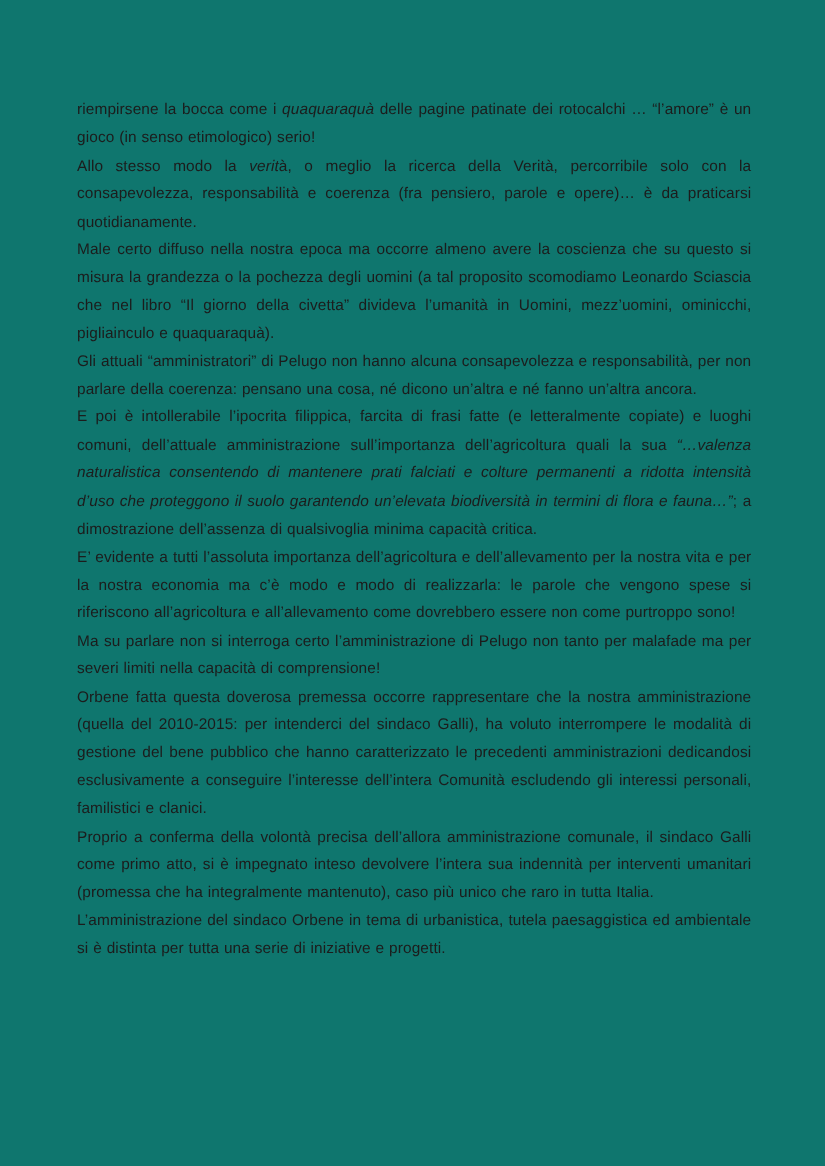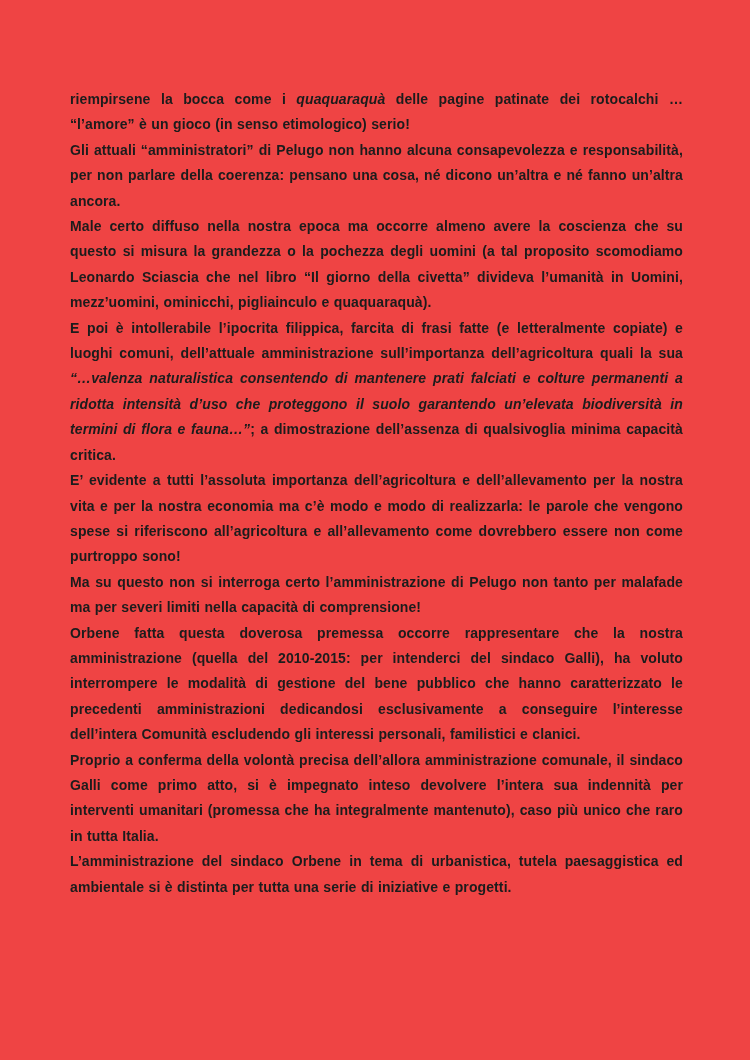--- a/index.html
+++ b/index.html
@@ -9,23 +9,22 @@
   }
   body {
     width: 750px;
     height: 1060px;
     overflow: hidden;
   }
   .page {
     box-sizing: border-box;
     width: 750px;
     height: 1060px;
-    background: #ef4444;
+    background: #0f766e;
     padding: 87px 67px 0 70px;
-    font-weight: bold;
   }
   .doc-text p {
     margin: 0;
     padding: 0;
     text-align: justify;
     font-family: "Liberation Sans", sans-serif;
     font-size: 14px;
     line-height: 25.4px;
     color: #1c1c1c;
     letter-spacing: 0.1px;
@@ -34,22 +33,23 @@
   .doc-text p span.run-italic {
     font-style: italic;
   }
 </style>
 </head>
 <body>
 
 <div class="page">
   <div class="doc-text" id="doc-text" style="color: rgb(28, 28, 28);">
       <p><span class="run-normal">riempirsene la bocca come i </span><span class="run-italic">quaquaraquà</span><span class="run-normal"> delle pagine patinate dei rotocalchi … “l’amore” è un gioco (in senso etimologico) serio!</span></p>
+      <p><span class="run-normal">Allo stesso modo la </span><span class="run-italic">verit</span><span class="run-normal">à, o meglio la ricerca della Verità, percorribile solo con la consapevolezza, responsabilità e coerenza (fra pensiero, parole e opere)… è da praticarsi quotidianamente.</span></p>
+      <p><span class="run-normal">Male certo diffuso nella nostra epoca ma occorre almeno avere la coscienza che su questo si misura la grandezza o la pochezza degli uomini (a tal proposito scomodiamo Leonardo Sciascia che nel libro “Il giorno della civetta” divideva l’umanità in Uomini, mezz’uomini, ominicchi, pigliainculo e quaquaraquà).</span></p>
       <p><span class="run-normal">Gli attuali “amministratori” di Pelugo non hanno alcuna consapevolezza e responsabilità, per non parlare della coerenza: pensano una cosa, né dicono un’altra e né fanno un’altra ancora.</span></p>
-      <p><span class="run-normal">Male certo diffuso nella nostra epoca ma occorre almeno avere la coscienza che su questo si misura la grandezza o la pochezza degli uomini (a tal proposito scomodiamo Leonardo Sciascia che nel libro “Il giorno della civetta” divideva l’umanità in Uomini, mezz’uomini, ominicchi, pigliainculo e quaquaraquà).</span></p>
       <p><span class="run-normal">E poi è intollerabile l’ipocrita filippica, farcita di frasi fatte (e letteralmente copiate) e luoghi comuni, dell’attuale amministrazione sull’importanza dell’agricoltura quali la sua </span><span class="run-italic">“…valenza naturalistica consentendo di mantenere prati falciati e colture permanenti a ridotta intensità d’uso che proteggono il suolo garantendo un’elevata biodiversità in termini di flora e fauna…”</span><span class="run-normal">;  a dimostrazione dell’assenza di qualsivoglia minima capacità critica.</span></p>
       <p><span class="run-normal">E’ evidente a tutti l’assoluta importanza dell’agricoltura e dell’allevamento per la nostra vita e per la nostra economia ma c’è modo e modo di realizzarla: le parole che vengono spese si riferiscono all’agricoltura e all’allevamento come dovrebbero essere non come purtroppo sono!</span></p>
-      <p><span class="run-normal">Ma su questo non si interroga certo l’amministrazione di Pelugo non tanto per malafade ma per severi limiti nella capacità di comprensione!</span></p>
+      <p><span class="run-normal">Ma su parlare non si interroga certo l’amministrazione di Pelugo non tanto per malafade ma per severi limiti nella capacità di comprensione!</span></p>
       <p><span class="run-normal">Orbene fatta questa doverosa premessa occorre rappresentare che la nostra amministrazione (quella del 2010-2015: per intenderci del sindaco Galli), ha voluto interrompere le modalità di gestione del bene pubblico che hanno caratterizzato le precedenti amministrazioni dedicandosi esclusivamente a conseguire l’interesse dell’intera Comunità escludendo gli interessi personali, familistici e clanici.</span></p>
       <p><span class="run-normal">Proprio a conferma della volontà precisa dell’allora amministrazione comunale, il sindaco Galli come primo atto, si è impegnato inteso devolvere l’intera sua indennità per interventi umanitari (promessa che ha integralmente mantenuto), caso più unico che raro in tutta Italia.</span></p>
       <p><span class="run-normal">L’amministrazione del sindaco Orbene in tema di urbanistica, tutela paesaggistica ed ambientale si è distinta per tutta una serie di iniziative e progetti.</span></p>
     </div>
 </div>
 
 </body></html>

